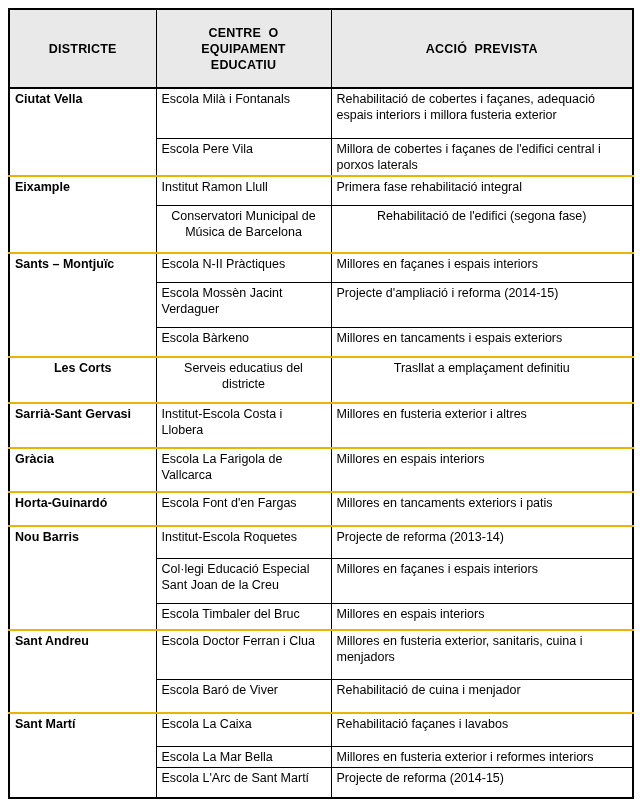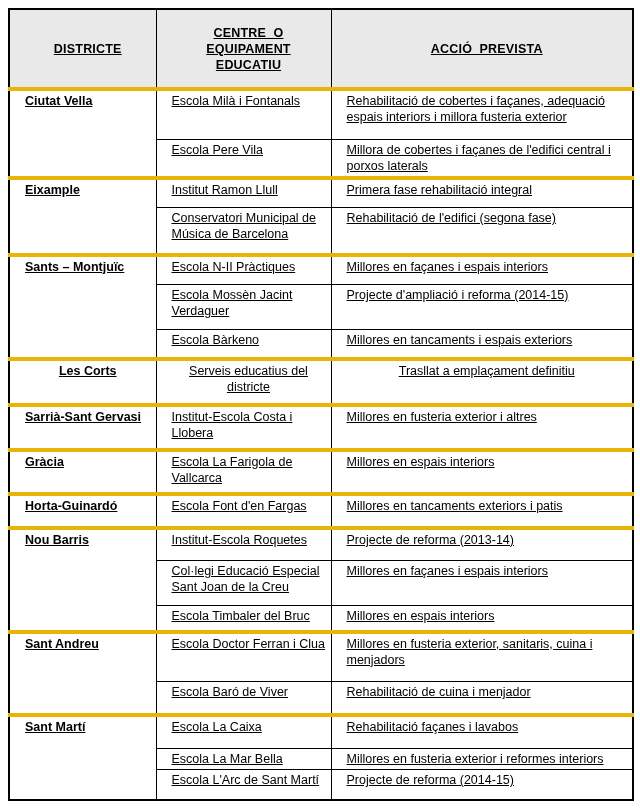--- a/index.html
+++ b/index.html
@@ -14,37 +14,36 @@
     border-collapse: collapse;
     table-layout: fixed;
     width: 624px;
     border: 2px solid #000000;
   }
   th, td {
     border: 1px solid #000000;
     vertical-align: top;
     font-size: 12.5px;
     line-height: 16px;
-    padding: 2px 5px 2px 15px;
+    padding: 2px 5px 2px 5px;
     overflow: hidden;
     word-wrap: break-word;
-    text-decoration: underline;
   }
   thead th {
     background: #e9e9e9;
     font-weight: bold;
     text-align: center;
     vertical-align: middle;
     white-space: pre-line;
     border-bottom: 2px solid #000000;
     height: 73px;
     word-spacing: 0.3em;
     letter-spacing: 0.2px;
   }
-  tbody tr.group-first td { border-top: 4px solid #eab308; }
+  tbody tr.group-first td { border-top: 2px solid #eab308; }
   .district-cell { font-weight: bold; }
 </style>
 </head>
 <body>
 
 <div class="doc">
   <table>
     <colgroup>
       <col style="width:147px">
       <col style="width:175px">
@@ -67,21 +66,21 @@
         </tr>
         <tr style="height: 32px;">
           <td class="centre-cell">Escola Pere Vila</td>
           <td class="accio-cell">Millora de cobertes i façanes de l'edifici central i porxos laterals</td>
         </tr>
         <tr class="group-first" style="height: 30px;">
           <td rowspan="2" class="district-cell">Eixample</td>
           <td class="centre-cell">Institut Ramon Llull</td>
           <td class="accio-cell">Primera fase rehabilitació integral</td>
         </tr>
-        <tr style="height: 47px;">
+        <tr style="height: 47px; text-align: center;">
           <td class="centre-cell">Conservatori Municipal de Música de Barcelona</td>
           <td class="accio-cell">Rehabilitació de l'edifici (segona fase)</td>
         </tr>
         <tr class="group-first" style="height: 30px;">
           <td rowspan="3" class="district-cell">Sants – Montjuïc</td>
           <td class="centre-cell">Escola N-II Pràctiques</td>
           <td class="accio-cell">Millores en façanes i espais interiors</td>
         </tr>
         <tr style="height: 45px;">
           <td class="centre-cell">Escola Mossèn Jacint Verdaguer</td>

